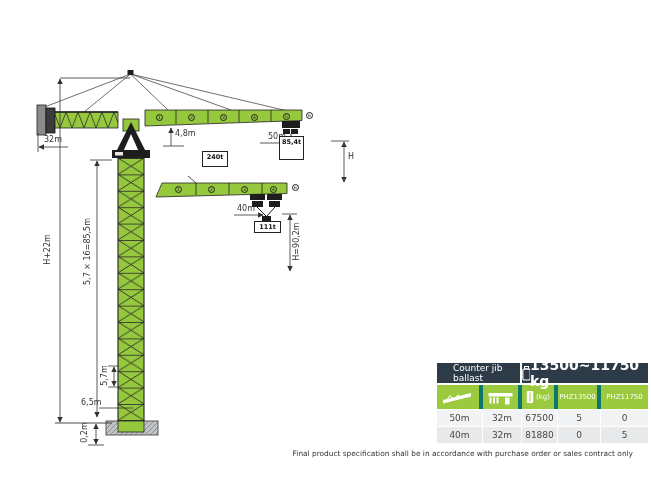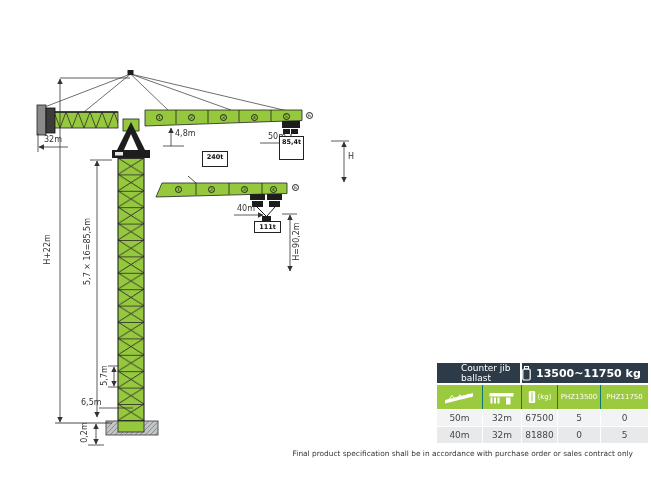--- a/index.html
+++ b/index.html
@@ -12,25 +12,25 @@
   .rot{transform:rotate(-90deg);text-align:center;}
   .loadbox{position:absolute;border:1px solid #222;background:#fff;font-size:6.5px;
     font-weight:bold;color:#111;text-align:center;line-height:10px;box-sizing:border-box;}
   .secnum{position:absolute;width:7px;height:7px;border:1px solid #222;border-radius:50%;
     font-size:4.5px;line-height:5.5px;text-align:center;color:#111;box-sizing:border-box;background:transparent;}
   
   .spec{position:absolute;left:437px;top:363px;width:211px;}
   .trow{display:flex;}
   .r1{height:20px;background:#2d3b49;margin-bottom:2px;}
   .r1 .cL{width:85px;border-right:2px solid #fff;display:flex;align-items:center;
-    padding-left:24px;box-sizing:border-box;color:#fff;font-size:9px;}
-  .r1 .cR{flex:1;display:flex;align-items:center;justify-content:flex-start;gap:5px;
-    color:#fff;font-size:11px;font-weight:bold;}
+    padding-left:16px;box-sizing:border-box;color:#fff;font-size:9px;}
+  .r1 .cR{flex:1;display:flex;align-items:center;justify-content:flex-start;
+    color:#fff;font-size:14px;font-weight:bold;}
   .r2{height:24px;background:#9bca3e;margin-bottom:1px;}
-  .r2 .hc{display:flex;align-items:center;justify-content:center;border-right:1px solid #0f766e;
+  .r2 .hc{display:flex;align-items:center;justify-content:center;border-right:4px solid #0f766e;
     box-sizing:border-box;color:#fff;font-size:7px;}
   .r2 .hc:last-child{border-right:none;}
   .dr{height:16px;margin-bottom:1px;}
   .dr .dc{display:flex;align-items:center;justify-content:center;border-right:1px solid #fff;
     box-sizing:border-box;font-size:9px;color:#474747;}
   .dr .dc:last-child{border-right:none;}
   .bg1{background:#f2f3f4;} .bg2{background:#e7e9ea;}
   .w1{width:46px;} .w2{width:39px;} .w3{width:36px;} .w4{width:43px;} .w5{width:47px;}
   .footer{position:absolute;right:18px;top:449px;font-size:7.4px;color:#333;white-space:nowrap;}
 </style>

